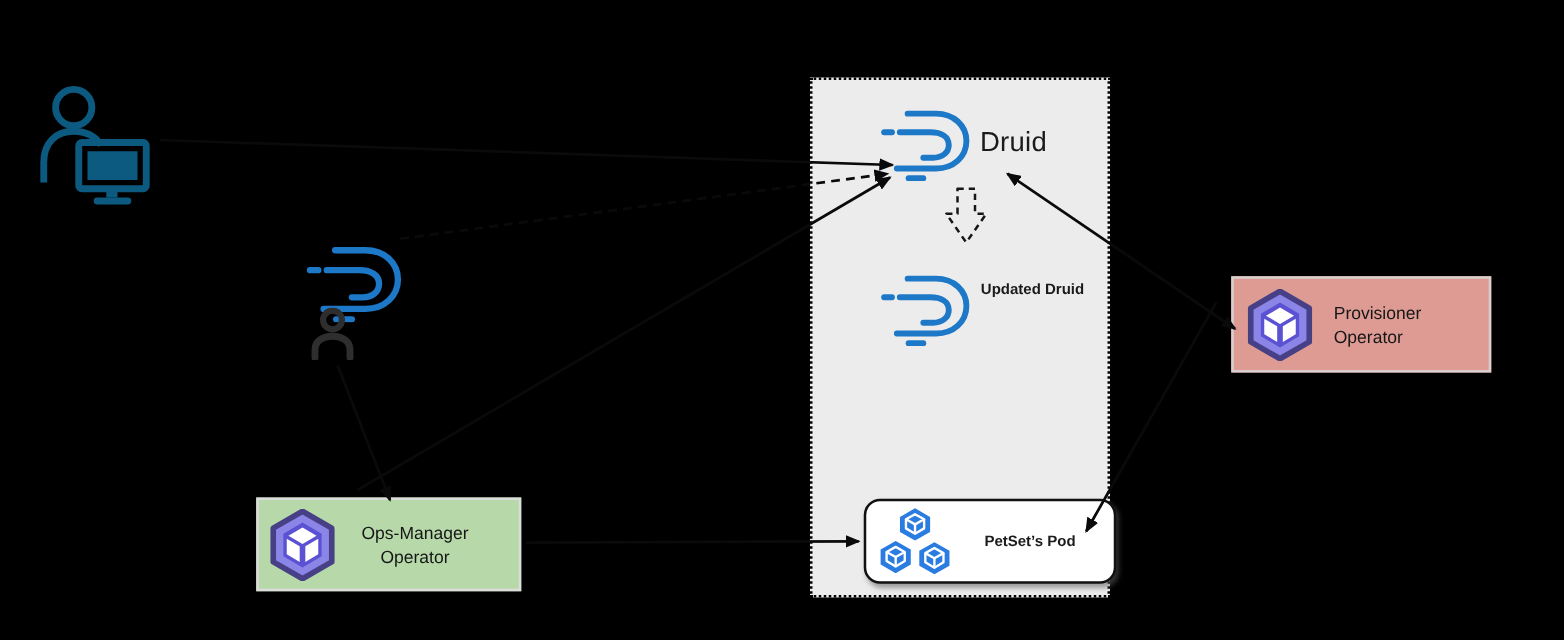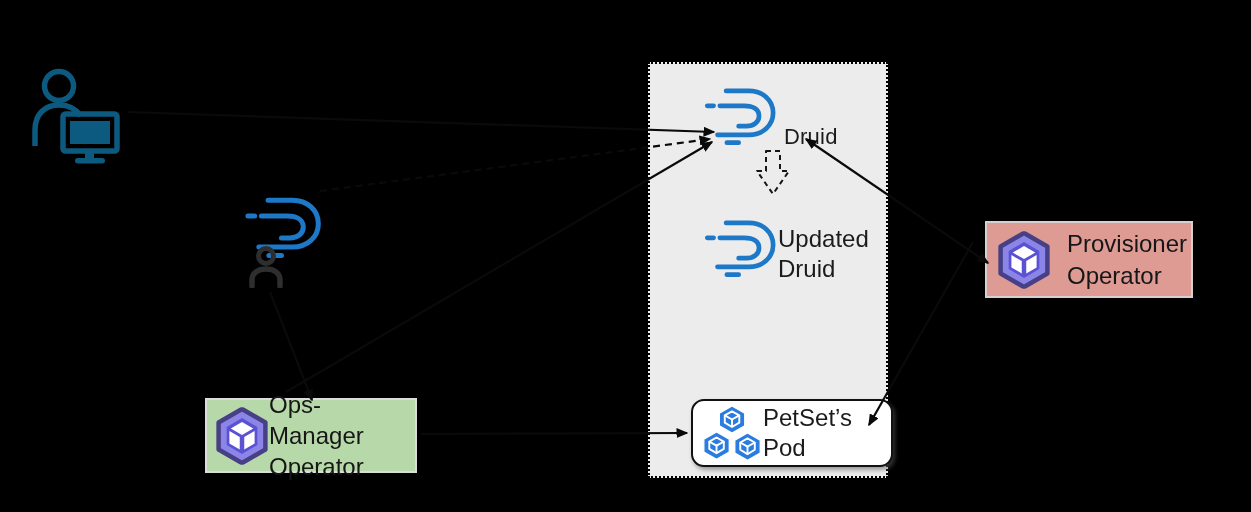--- a/index.html
+++ b/index.html
@@ -7,44 +7,44 @@
        font-family:"Liberation Sans", sans-serif;}
   .abs{position:absolute;}
 
   
   .panel{
     position:absolute;left:648px;top:62px;width:240px;height:416px;
     box-sizing:border-box;background:#ececec;border:2px dotted #000;
   }
 
   .node-label{color:#1b1b1b;}
-  .druid-label{font-size:22px;letter-spacing:.2px;margin-top:23px;}
-  .center-label{font-size:24px;line-height:1.25;text-align:left;}
+  .druid-label{font-size:22px;letter-spacing:.2px;}
+  .center-label{font-size:12px;line-height:1.25;text-align:center;font-weight:bold;}
 
   
   .petset{
     position:absolute;left:691px;top:399px;width:202px;height:68px;
     box-sizing:border-box;background:#fff;border:2.5px solid #111;
     border-radius:13px;box-shadow:2px 3px 4px rgba(90,90,90,.55);
     display:flex;align-items:center;
   }
   .petset .txt{flex:1;margin-left:72px;position:absolute;left:0;right:6px;
     top:0;bottom:0;display:flex;align-items:center;justify-content:center;}
 
   
   .opbox{
     position:absolute;box-sizing:border-box;display:flex;align-items:center;
-    font-size:24px;line-height:1.3;color:#161616;
+    font-size:14px;line-height:1.3;color:#161616;
   }
   .opbox.green{left:205px;top:398px;width:212px;height:75px;
     background:#b7d9a9;border:2px solid #dcdcdc;}
   .opbox.pink{left:985px;top:221px;width:208px;height:77px;
     background:#dd9b94;border:2px solid #d8cfce;}
   .opbox .txt{flex:1;}
-  .opbox.green .txt{text-align:left;padding-right:20px;}
+  .opbox.green .txt{text-align:center;padding-right:20px;}
   .opbox.pink .txt{text-align:left;margin-left:16px;}
 
   .overlay{position:absolute;left:0;top:0;z-index:10;pointer-events:none;}
   svg{display:block;}
 </style>
 </head>
 <body>
 
 <svg width="0" height="0">
   <defs>

